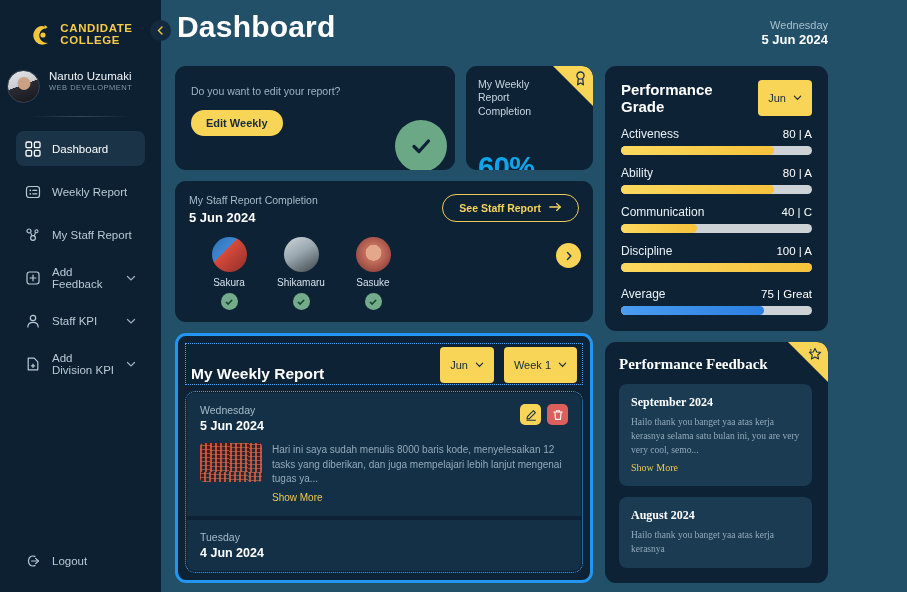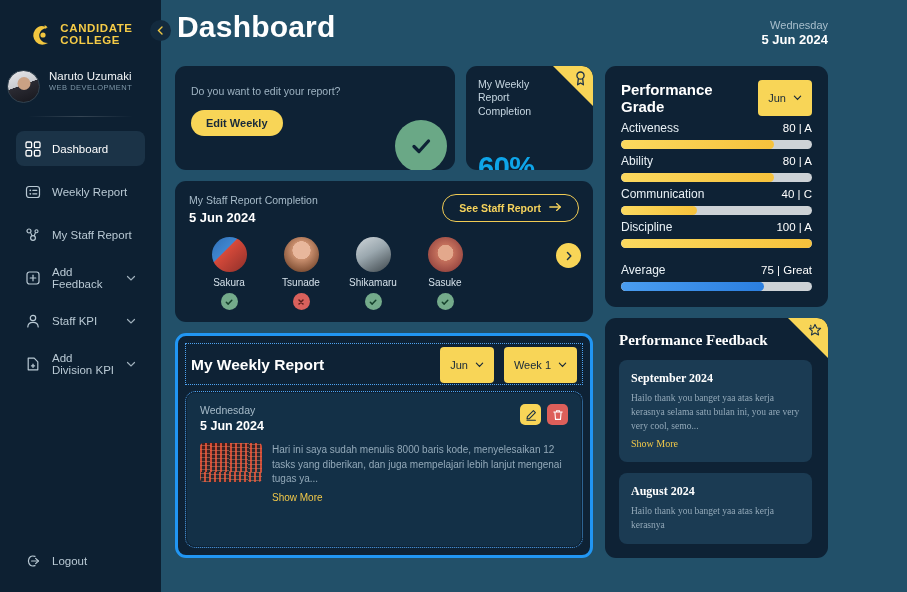--- a/index.html
+++ b/index.html
@@ -127,21 +127,21 @@
     width: 25px; height: 25px; border-radius: 50%; background: #f8d557;
     display: flex; align-items: center; justify-content: center; cursor: pointer;
   }
 
   
   .card-weekly {
     border: 3px solid #2196f3; border-radius: 11px; padding: 9px;
     background: #0e2235; flex: 1; display: flex; flex-direction: column;
   }
   .sel { outline: 1.5px dotted #4ea3f0; outline-offset: 1px; }
-  .weekly-head { display: flex; align-items: center; justify-content: space-between; padding: 2px 4px 0 4px; }
+  .weekly-head { display: flex; align-items: flex-end; justify-content: space-between; padding: 2px 4px 0 4px; }
   .weekly-title { color: #fff; font-size: 15.5px; font-weight: bold; }
   .weekly-selects { display: flex; gap: 10px; }
   .sel-pill {
     background: #f8d557; color: #17293a; border: none; font-family: inherit;
     font-size: 11px; padding: 12px 10px; border-radius: 4px; cursor: pointer;
     display: flex; align-items: center; gap: 7px;
   }
   .weekly-body { margin-top: 10px; background: #133047; border-radius: 8px; flex: 1; overflow: hidden; }
   .entry { padding: 11px 13px; position: relative; }
   .entry + .entry { border-top: 4px solid #0e2235; }
@@ -160,21 +160,21 @@
       linear-gradient(160deg,#4a1c18 0%,#26282f 55%,#1c3340 100%);
   }
   .entry-text { flex: 1; }
   .entry-text p { color: #93a9b9; font-size: 10px; line-height: 1.45; }
   .show-more { color: #f1c849; font-size: 10px; margin-top: 4px; cursor: pointer; display: inline-block; }
 
   
   .card-grade { padding: 14px 16px 16px 16px; }
   .grade-head { display: flex; align-items: center; justify-content: space-between; }
   .grade-title { color: #fff; font-size: 15px; font-weight: bold; }
-  .metric { margin-top: 5px; }
+  .metric { margin-top: 11px; }
   .metric-row { display: flex; align-items: baseline; justify-content: space-between; }
   .metric-name { color: #e9f1f6; font-size: 12px; }
   .metric-val { color: #fff; font-size: 11.5px; }
   .bar { height: 9px; border-radius: 5px; background: #cdd2d6; margin-top: 5px; overflow: hidden; }
   .bar-fill { height: 100%; border-radius: 5px; background: linear-gradient(90deg,#fbd95f 0%,#f6c23c 100%); }
   .bar-fill.avg { background: linear-gradient(90deg,#4a9df0 0%,#2b7fe0 100%); }
   .metric.avg-metric { margin-top: 15px; }
 
   
   .card-feedback { padding: 14px 16px 14px 14px; flex: 1; overflow: hidden; font-family: Liberation Serif, serif; }
@@ -379,29 +379,20 @@
             <div class="staff-member">
               <div class="s-av" style="background:linear-gradient(135deg,#2f6fb5 0%,#3f86d0 38%,#d84a3a 39%,#8d2f2a 100%)"></div>
               <div class="s-name">Sakura</div>
               <div class="s-stat ok">
                 <svg width="10" height="10" viewBox="0 0 10 10">
                     <path d="M2.3 5.2 L4.2 7.1 L7.8 3.2" stroke="#15412c" stroke-width="1.5" fill="none" stroke-linecap="round" stroke-linejoin="round"></path>
                   </svg>
               </div>
             </div>
 
-            <div class="staff-member">
-              <div class="s-av" style="background:radial-gradient(circle at 50% 38%, #e8b79c 0 32%, #c98f6e 33%, #8c5a3e 70%, #5b3524 100%)"></div>
-              <div class="s-name">Tsunade</div>
-              <div class="s-stat no">
-                <svg width="10" height="10" viewBox="0 0 10 10">
-                    <path d="M3 3 L7 7 M7 3 L3 7" stroke="#5b1e1c" stroke-width="1.5" stroke-linecap="round"></path>
-                  </svg>
-              </div>
-            </div>
 
 
             <div class="staff-member">
               <div class="s-av" style="background:linear-gradient(150deg,#cfd6da 0%,#9aa7ae 45%,#6f7a80 70%,#3d464b 100%)"></div>
               <div class="s-name">Shikamaru</div>
               <div class="s-stat ok">
                 <svg width="10" height="10" viewBox="0 0 10 10">
                     <path d="M2.3 5.2 L4.2 7.1 L7.8 3.2" stroke="#15412c" stroke-width="1.5" fill="none" stroke-linecap="round" stroke-linejoin="round"></path>
                   </svg>
               </div>
@@ -470,20 +461,24 @@
               </div>
               <div class="entry-content">
                 <div class="entry-thumb"></div>
                 <div class="entry-text">
                   <p>Hari ini saya sudah menulis 8000 baris kode, menyelesaikan 12 tasks yang diberikan, dan juga mempelajari lebih lanjut mengenai tugas ya...</p>
                   <span class="show-more">Show More</span>
                 </div>
               </div>
             </div>
 
+            <div class="entry">
+              <div class="entry-day">Tuesday</div>
+              <div class="entry-date">4 Jun 2024</div>
+            </div>
           </div>
         </div>
       </div>
 
       <div class="col-right">
 
         <div class="card card-grade">
           <div class="grade-head">
             <div class="grade-title">Performance Grade</div>
             <button class="sel-pill">

